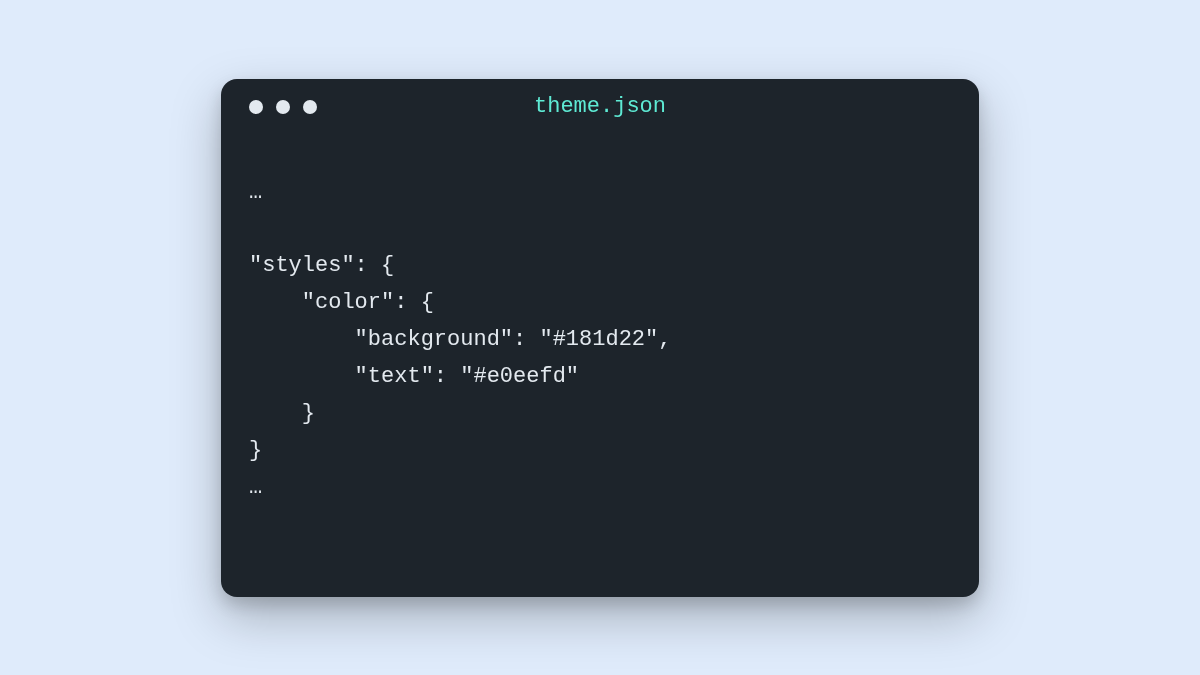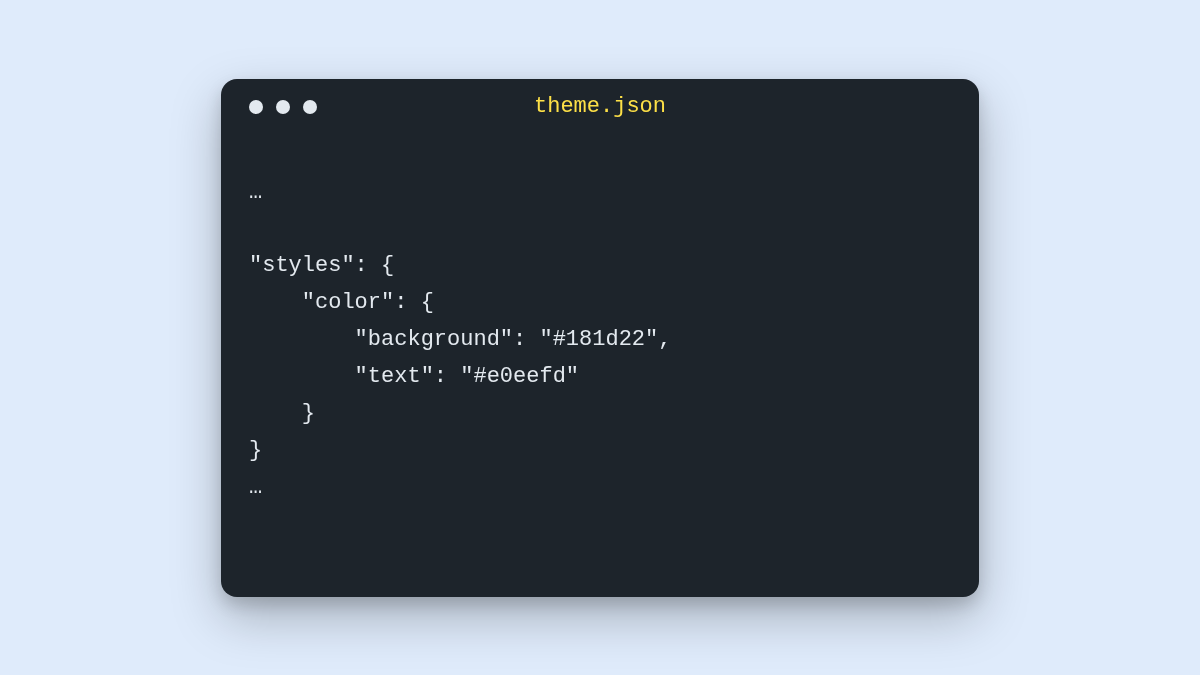--- a/index.html
+++ b/index.html
@@ -42,21 +42,21 @@
       width: 14px;
       height: 14px;
       border-radius: 50%;
       background: #e3e9ef;
     }
     .title {
       position: absolute;
       left: 0;
       right: 0;
       text-align: center;
-      color: #fde047;
+      color: #5eead4;
       font-size: 22px;
       font-weight: 400;
       pointer-events: none;
     }
     .code-area {
       padding: 40px 28px 28px 28px;
       color: #e3e9ef;
       font-size: 22px;
       line-height: 1.68;
       white-space: pre;

